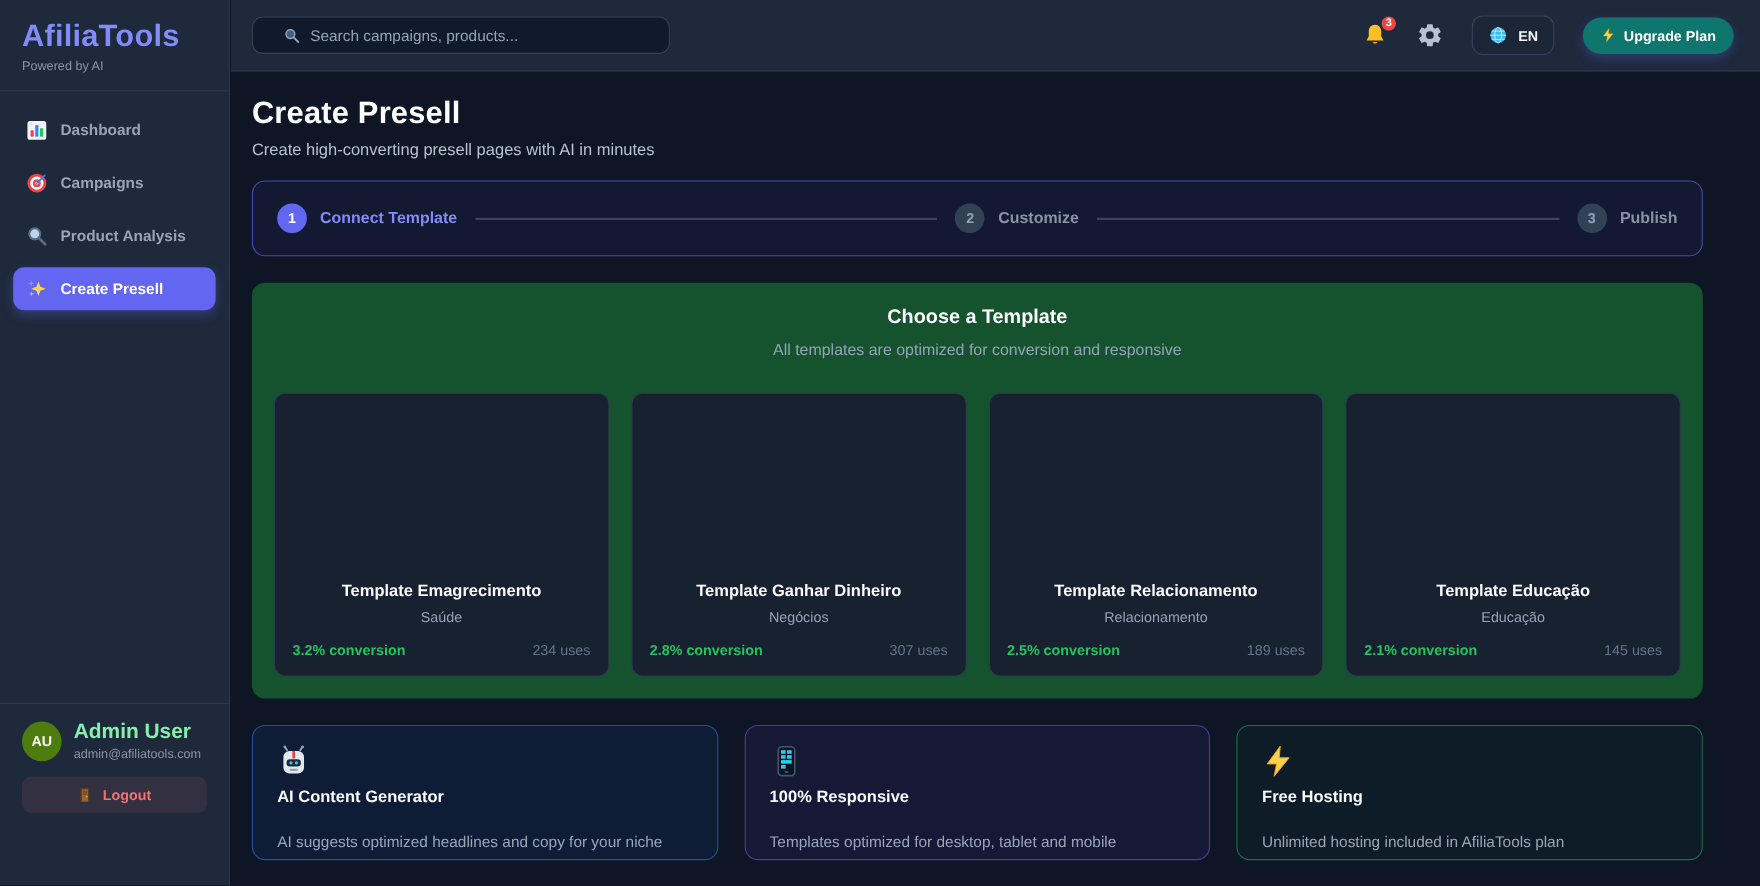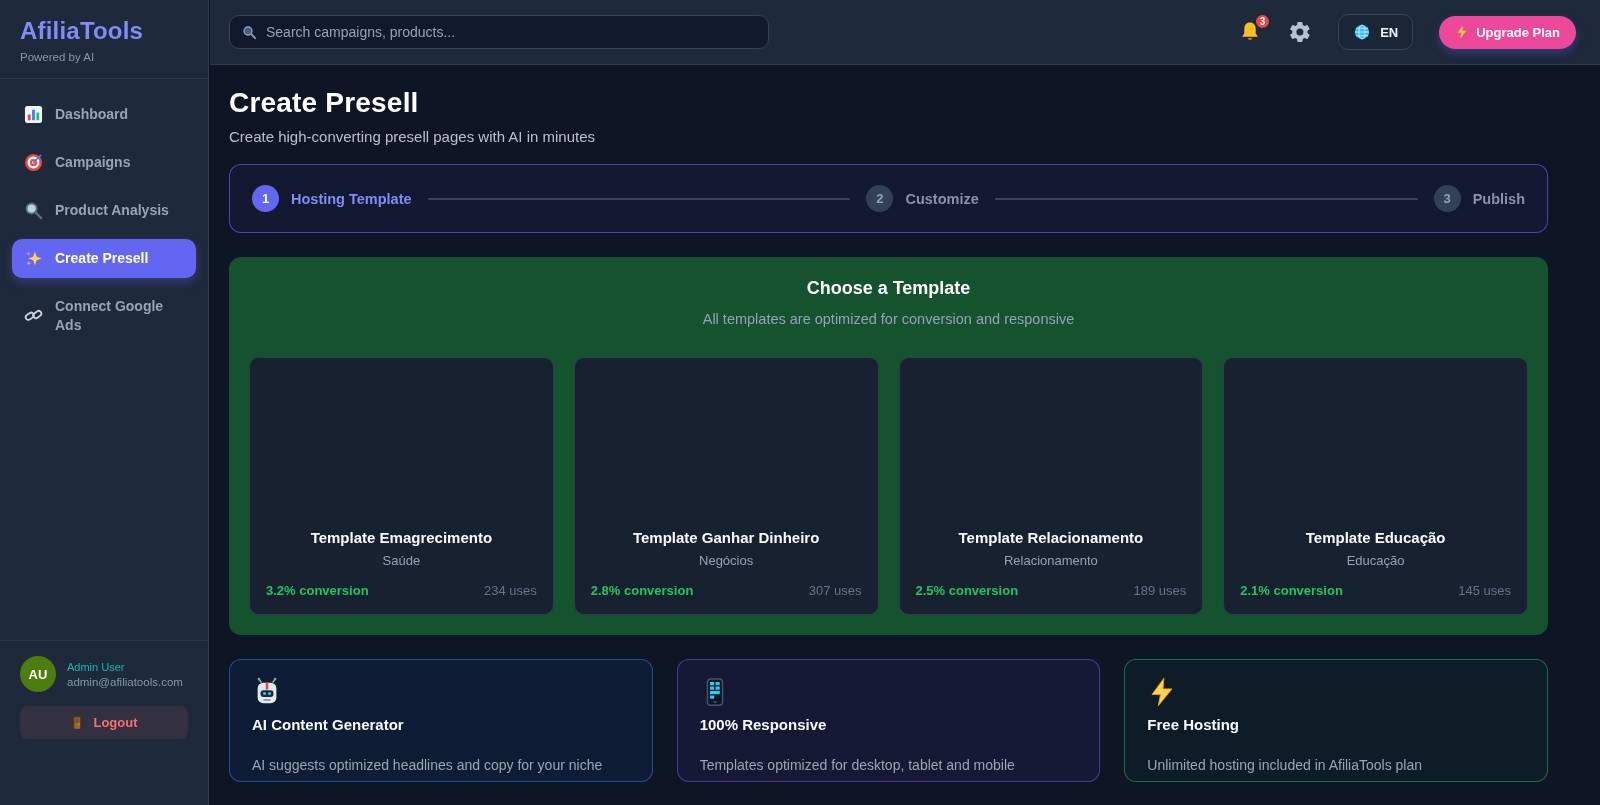--- a/index.html
+++ b/index.html
@@ -10,57 +10,57 @@
     color:#e2e8f0;
     position:relative;
   }
   
   .sidebar {
     position:absolute; left:0; top:0; bottom:0; width:209px;
     background:#1e293b; border-right:1px solid #2c3950;
     display:flex; flex-direction:column;
   }
   .logo-block { padding:17px 20px 15px; border-bottom:1px solid #2c3950; }
-  .logo { font-size:24px; font-weight:800; color:#818cf8; letter-spacing:.2px; }
+  .logo { font-size:28px; font-weight:800; color:#818cf8; letter-spacing:.2px; }
   .tagline { font-size:11.5px; color:#8b95a7; margin-top:6px; }
   .nav { padding:16px 12px 0; }
   .nav-item {
     display:flex; align-items:center; gap:12px;
     padding:10px 12px; margin-bottom:9px; border-radius:10px;
     color:#99a4b6; font-size:14px; font-weight:600; cursor:pointer; line-height:1.35;
   }
   .nav-item.active { background:#6366f1; color:#ffffff; box-shadow:0 4px 10px rgba(99,102,241,.35); }
   .nav-icon { width:19px; height:19px; flex:0 0 19px; display:inline-flex; }
   .nav-icon svg { width:100%; height:100%; }
   .user-block { margin-top:auto; border-top:1px solid #2c3950; padding:15px 12px 0; margin-bottom:66px; }
   .user-row { display:flex; align-items:center; gap:11px; padding:0 8px; }
   .avatar {
     width:36px; height:36px; border-radius:50%; background:#4d7c0f;
     color:#fff; font-size:13px; font-weight:700;
     display:flex; align-items:center; justify-content:center; flex:0 0 36px;
   }
-  .user-name { font-size:11px; font-weight:400; color:#14b8a6; }
+  .user-name { font-size:19px; font-weight:700; color:#86efac; }
   .user-email { font-size:11.5px; color:#8b95a7; margin-top:3px; }
   .logout-btn {
     margin:14px 8px 0; height:33px; width:calc(100% - 16px);
     background:rgba(248,113,113,.10); border:none; border-radius:8px;
     color:#f87171; font-size:13px; font-weight:700; font-family:inherit;
     display:flex; align-items:center; justify-content:center; gap:8px; cursor:pointer;
   }
   .logout-btn svg { width:15px; height:15px; }
   
   .topbar {
     position:absolute; left:210px; right:0; top:0; height:65px;
     background:#1e293b; border-bottom:1px solid #2c3950;
     display:flex; align-items:center; padding:0 24px 0 19px;
   }
   .search-wrap {
-    position:relative; width:540px; height:34px;
+    position:relative; width:380px; height:34px;
     background:#101a2c; border:1px solid #33415a; border-radius:10px;
-    display:flex; align-items:center; padding:0 12px; gap:9px;
+    display:flex; align-items:center; padding:0 28px; gap:9px;
   }
   .search-wrap svg { width:15px; height:15px; flex:0 0 15px; }
   .search-input {
     flex:1; background:transparent; border:none; outline:none;
     color:#e2e8f0; font-size:14px; font-family:inherit;
   }
   .search-input::placeholder { color:#94a3b8; }
   .top-right { margin-left:auto; display:flex; align-items:center; gap:26px; }
   .icon-btn { position:relative; width:24px; height:24px; background:none; border:none; cursor:pointer; padding:0; }
   .icon-btn svg { width:24px; height:24px; }
@@ -70,21 +70,21 @@
     color:#fff; font-size:10px; font-weight:700;
     display:flex; align-items:center; justify-content:center; padding:0 3px;
   }
   .lang-btn {
     height:36px; padding:0 14px; background:#1b2637; border:1px solid #36435a;
     border-radius:10px; display:flex; align-items:center; gap:9px; cursor:pointer;
     color:#f1f5f9; font-size:13px; font-weight:700; font-family:inherit;
   }
   .lang-btn svg { width:18px; height:18px; }
   .upgrade-btn {
-    height:33px; padding:0 16px; background:#ec4899; border:none; border-radius:17px;
+    height:33px; padding:0 16px; background:#0f766e; border:none; border-radius:17px;
     display:flex; align-items:center; gap:7px; cursor:pointer;
     color:#fff; font-size:13px; font-weight:700; font-family:inherit;
     box-shadow:0 4px 10px rgba(99,102,241,.3);
   }
   .upgrade-btn svg { width:14px; height:14px; }
   
   .main { position:absolute; left:210px; right:0; top:65px; bottom:0; padding:22px 52px 24px 19px; }
   .page-title { font-size:28px; font-weight:800; color:#ffffff; letter-spacing:.2px; }
   .page-subtitle { font-size:15px; color:#b7c1ce; margin-top:9px; }
   
@@ -174,29 +174,20 @@
     <div class="nav-item active">
       <span class="nav-icon">
         <svg viewBox="0 0 20 20">
             <path d="M11.5 3 L13.4 8.1 L18.5 10 L13.4 11.9 L11.5 17 L9.6 11.9 L4.5 10 L9.6 8.1 Z" fill="#fcd34d"></path>
             <path d="M4.6 2 L5.4 4.2 L7.6 5 L5.4 5.8 L4.6 8 L3.8 5.8 L1.6 5 L3.8 4.2 Z" fill="#a78bfa"></path>
             <path d="M5 12.6 L5.6 14.3 L7.3 14.9 L5.6 15.5 L5 17.2 L4.4 15.5 L2.7 14.9 L4.4 14.3 Z" fill="#f9a8d4"></path>
           </svg>
       </span>
       <span>Create Presell</span>
     </div>
-    <div class="nav-item">
-      <span class="nav-icon">
-        <svg viewBox="0 0 20 20" fill="none" stroke="#cbd5e1" stroke-width="1.9">
-            <rect x="1.5" y="8" width="9" height="5.6" rx="2.8" transform="rotate(-35 6 10.8)"></rect>
-            <rect x="9.5" y="6.2" width="9" height="5.6" rx="2.8" transform="rotate(-35 14 9)"></rect>
-          </svg>
-      </span>
-      <span>Connect Google Ads</span>
-    </div>
   </nav>
 
   <div class="user-block">
     <div class="user-row">
       <div class="avatar">AU</div>
       <div>
         <div class="user-name">Admin User</div>
         <div class="user-email">admin@afiliatools.com</div>
       </div>
     </div>
@@ -252,21 +243,21 @@
   </div>
 </header>
 
 <main class="main">
   <h1 class="page-title">Create Presell</h1>
   <p class="page-subtitle">Create high-converting presell pages with AI in minutes</p>
 
   <div class="stepper">
     <div class="step active">
       <span class="step-circle">1</span>
-      <span class="step-label">Hosting Template</span>
+      <span class="step-label">Connect Template</span>
     </div>
     <div class="step-line"></div>
     <div class="step">
       <span class="step-circle">2</span>
       <span class="step-label">Customize</span>
     </div>
     <div class="step-line"></div>
     <div class="step">
       <span class="step-circle">3</span>
       <span class="step-label">Publish</span>

